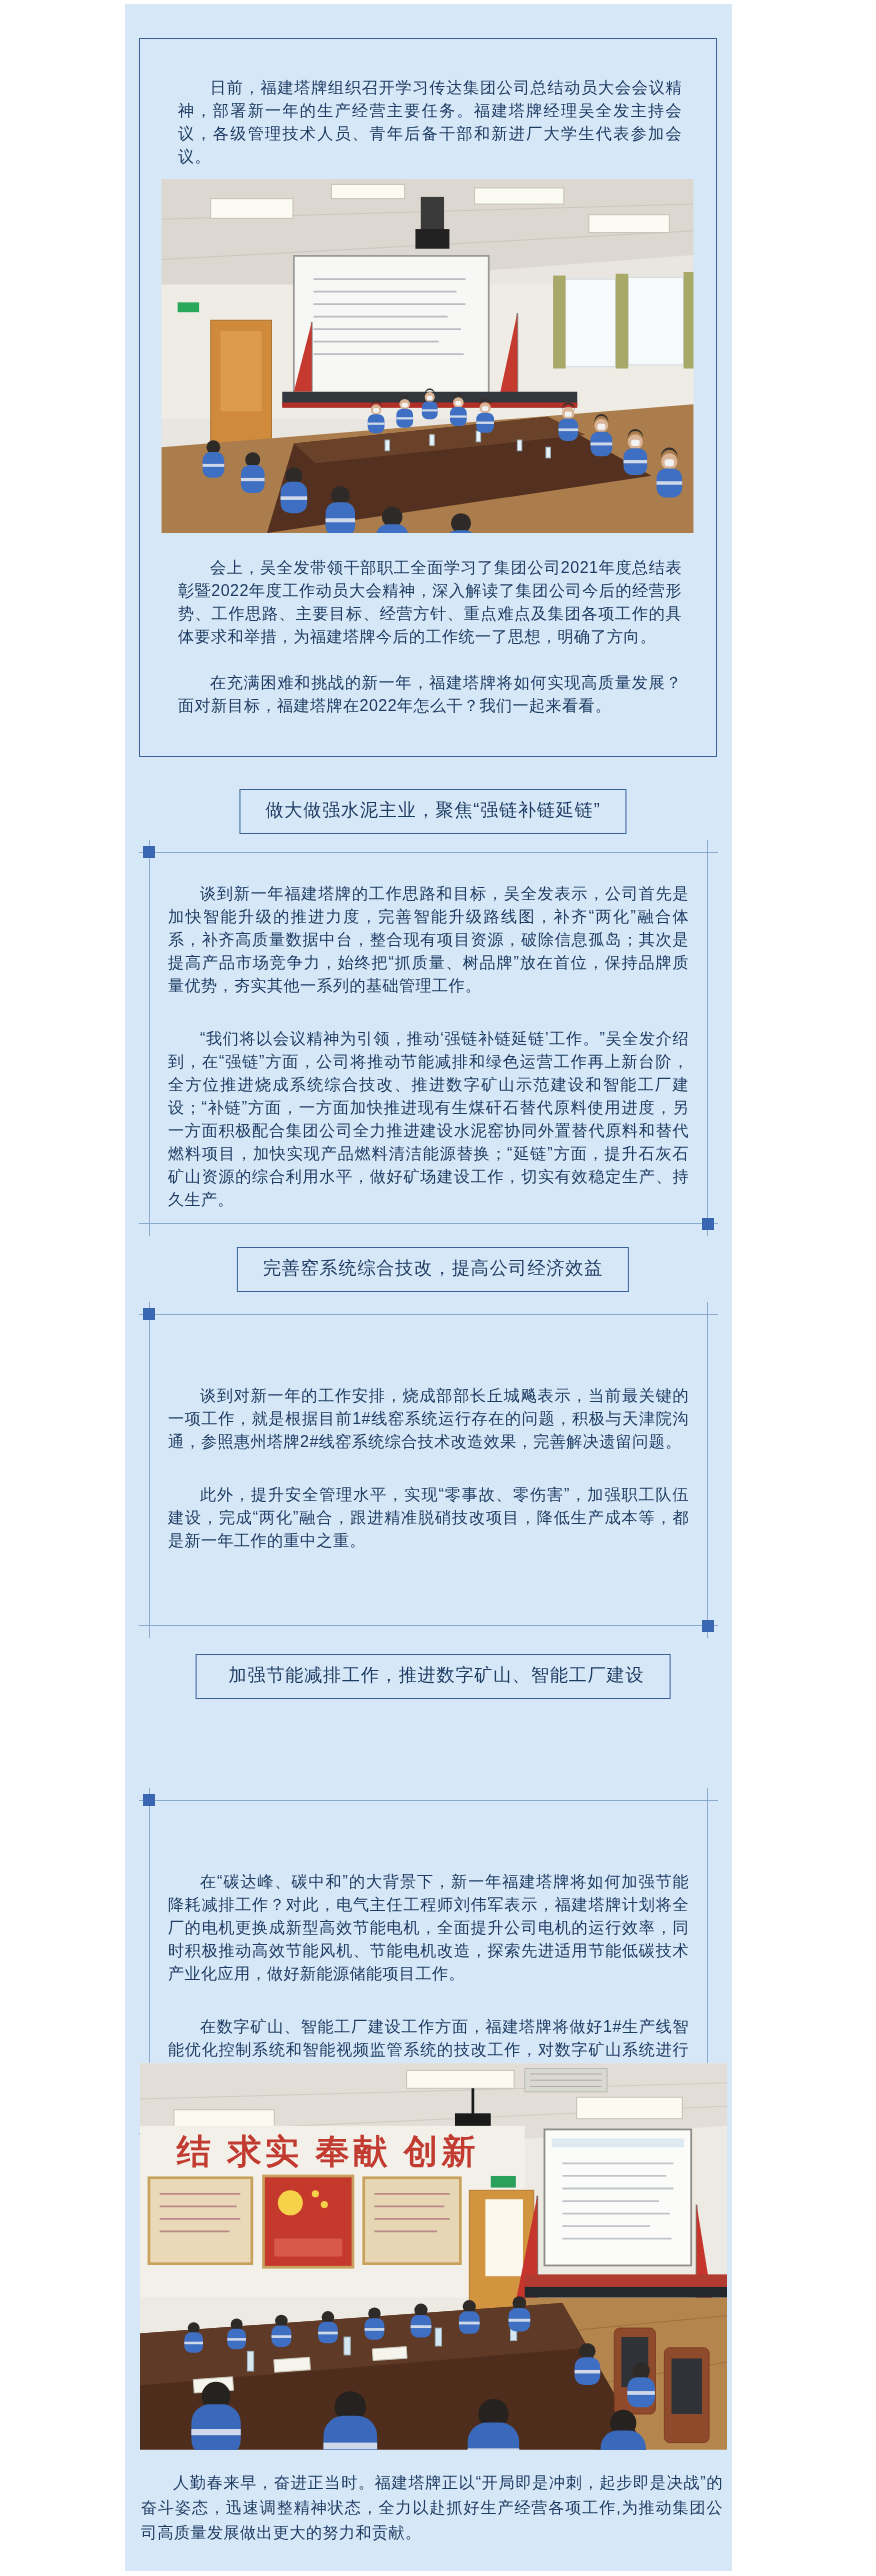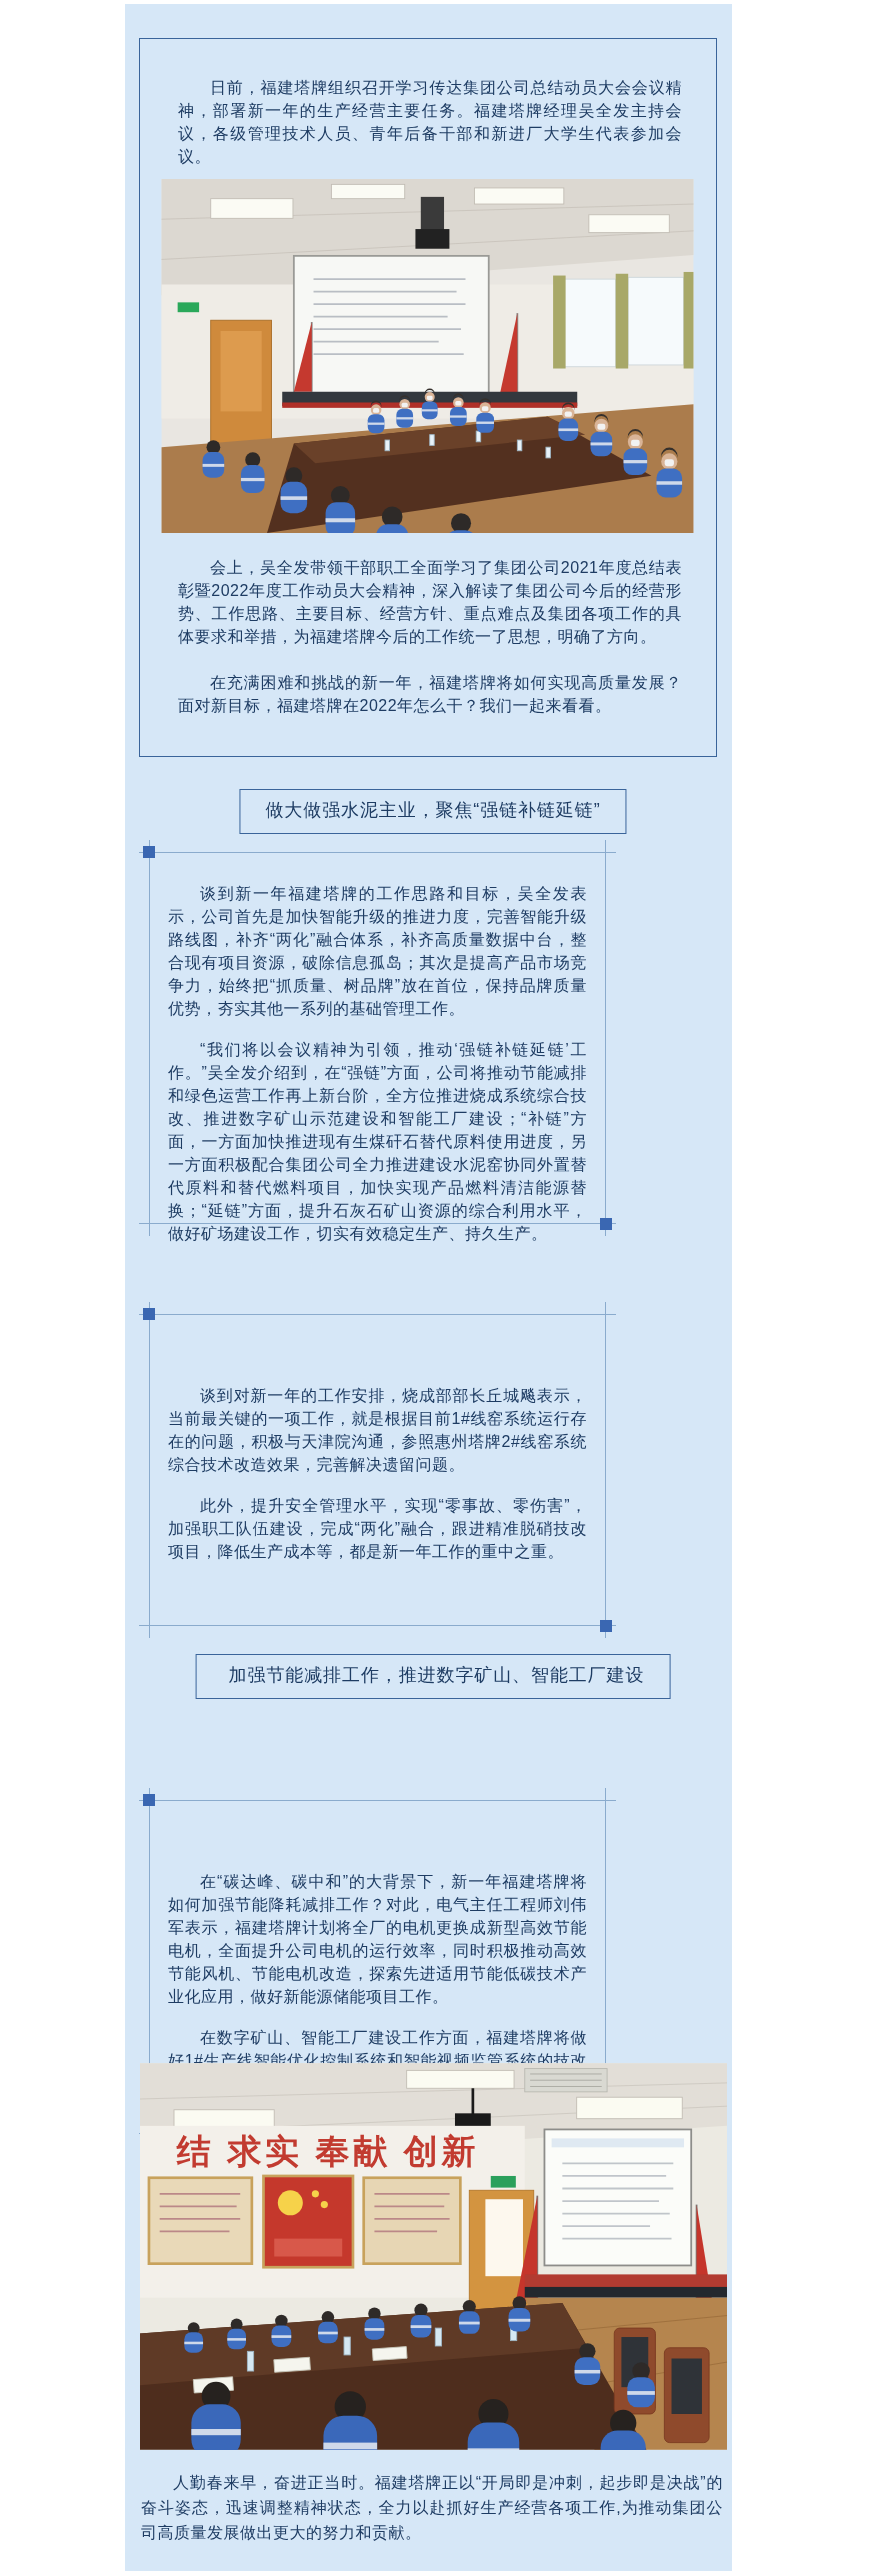--- a/index.html
+++ b/index.html
@@ -27,31 +27,31 @@
   .intro-box p.mt{margin-top:23px;}
 
   
   .sec-header{position:absolute;left:433px;transform:translateX(-50%);height:45px;
               line-height:41px;border:1.8px solid var(--frame);box-sizing:border-box;
               padding:0 25px;font-size:18px;letter-spacing:0.9px;white-space:nowrap;
               color:var(--ink);}
   .h1{top:789px;} .h2{top:1247px;} .h3{top:1654px;padding-left:32px;}
 
   
-  .xbox{position:absolute;left:149px;width:457px;box-sizing:border-box;padding:0 19px;}
+  .xbox{position:absolute;left:149px;width:559px;box-sizing:border-box;padding:0 19px;}
   .x1{top:852px;height:372px;padding-top:30px;}
   .x2{top:1314px;height:312px;padding-top:70px;}
   .x3{top:1800px;height:334px;padding-top:70px;}
   .xbox .hl-top{position:absolute;left:-9.8px;right:-9.8px;top:0;height:0.9px;background:var(--line);}
   .xbox .hl-bot{position:absolute;left:-9.8px;right:-9.8px;bottom:0;height:0.9px;background:var(--line);}
   .xbox .vl-l{position:absolute;left:0;top:-11.6px;bottom:-11.6px;width:0.9px;background:var(--line);}
   .xbox .vl-r{position:absolute;right:0;top:-11.6px;bottom:-11.6px;width:0.9px;background:var(--line);}
   .xbox .sq-tl{position:absolute;left:-6.3px;top:-6.3px;width:12.5px;height:12.5px;background:var(--square);}
   .xbox .sq-br{position:absolute;right:-6.3px;bottom:-6.3px;width:12.5px;height:12.5px;background:var(--square);}
-  .xbox p.mt{margin-top:18px;}
+  .xbox p.mt{margin-top:30px;}
 
   .photo2{position:absolute;left:140px;top:2063px;width:587px;height:387px;}
 
   .outro{position:absolute;left:141px;top:2470px;width:582px;}
   .outro p{line-height:25px;}
 </style>
 </head>
 <body>
 
 <div class="page">
@@ -146,20 +146,21 @@
     <span class="hl-top"></span>
     <span class="hl-bot"></span>
     <span class="vl-l"></span>
     <span class="vl-r"></span>
     <span class="sq-tl"></span>
     <span class="sq-br"></span>
     <p class="body">谈到新一年福建塔牌的工作思路和目标，吴全发表示，公司首先是加快智能升级的推进力度，完善智能升级路线图，补齐“两化”融合体系，补齐高质量数据中台，整合现有项目资源，破除信息孤岛；其次是提高产品市场竞争力，始终把“抓质量、树品牌”放在首位，保持品牌质量优势，夯实其他一系列的基础管理工作。</p>
     <p class="body mt">“我们将以会议精神为引领，推动‘强链补链延链’工作。”吴全发介绍到，在“强链”方面，公司将推动节能减排和绿色运营工作再上新台阶，全方位推进烧成系统综合技改、推进数字矿山示范建设和智能工厂建设；“补链”方面，一方面加快推进现有生煤矸石替代原料使用进度，另一方面积极配合集团公司全力推进建设水泥窑协同外置替代原料和替代燃料项目，加快实现产品燃料清洁能源替换；“延链”方面，提升石灰石矿山资源的综合利用水平，做好矿场建设工作，切实有效稳定生产、持久生产。</p>
   </div>
 
+  <div class="sec-header h2">完善窑系统综合技改，提高公司经济效益</div>
   <div class="xbox x2">
     <span class="hl-top"></span>
     <span class="hl-bot"></span>
     <span class="vl-l"></span>
     <span class="vl-r"></span>
     <span class="sq-tl"></span>
     <span class="sq-br"></span>
     <p class="body">谈到对新一年的工作安排，烧成部部长丘城飚表示，当前最关键的一项工作，就是根据目前1#线窑系统运行存在的问题，积极与天津院沟通，参照惠州塔牌2#线窑系统综合技术改造效果，完善解决遗留问题。</p>
     <p class="body mt">此外，提升安全管理水平，实现“零事故、零伤害”，加强职工队伍建设，完成“两化”融合，跟进精准脱硝技改项目，降低生产成本等，都是新一年工作的重中之重。</p>
   </div>

